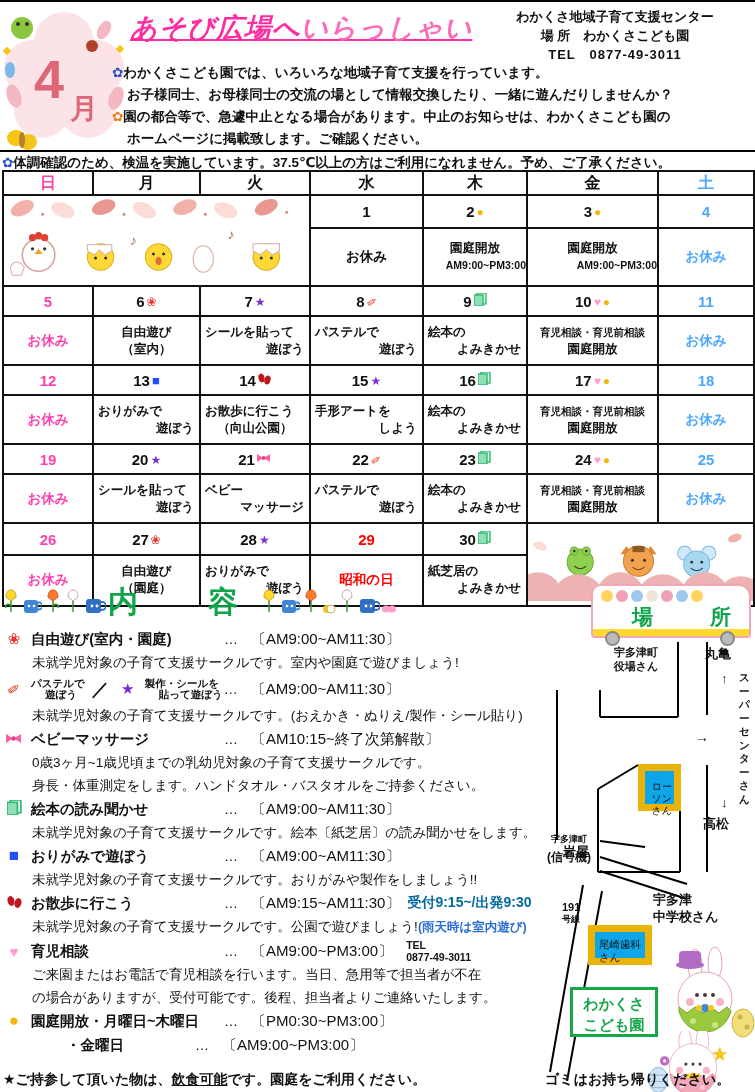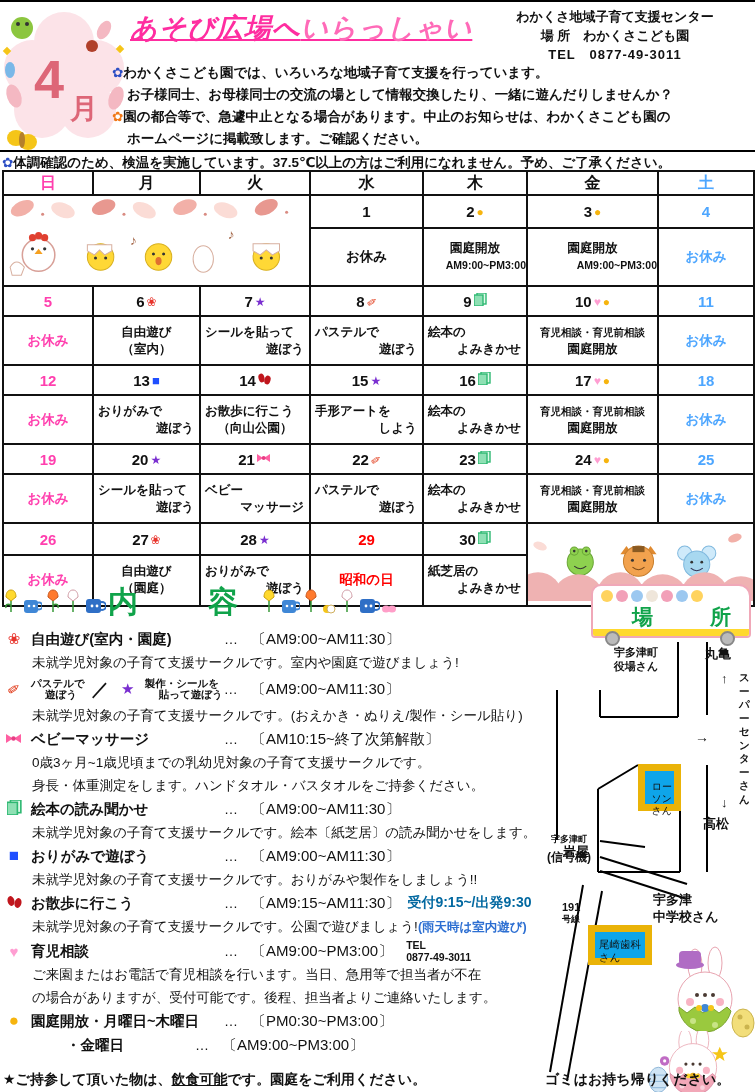--- a/index.html
+++ b/index.html
@@ -627,20 +627,24 @@
         <div>191</div>
         <div style="font-size:9px">号線</div>
       </div>
     <div class="mbox ozaki">
         <div>尾崎歯科</div>
         <div>さん</div>
       </div>
     <div class="lbl" style="left:108px;top:312px;font-size:13px;line-height:17px">
         <div>宇多津</div>
         <div>中学校さん</div>
+      </div>
+    <div class="kodomoen">
+        <div>わかくさ</div>
+        <div>こども園</div>
       </div>
 
     <svg style="position:absolute;left:112px;top:366px" width="98" height="104" viewBox="0 0 98 104">
       <ellipse cx="38" cy="20" rx="7" ry="16" fill="#fff" stroke="#e8a4b0"></ellipse>
       <ellipse cx="58" cy="18" rx="7" ry="16" fill="#fff" stroke="#e8a4b0"></ellipse>
       <rect x="22" y="6" width="22" height="14" rx="4" fill="#b06cc4"></rect>
       <ellipse cx="33" cy="20" rx="14" ry="4" fill="#b06cc4"></ellipse>
       <circle cx="48" cy="54" r="27" fill="#fff" stroke="#e8a4b0"></circle>
       <circle cx="40" cy="50" r="2" fill="#4a3a32"></circle>
         <circle cx="48" cy="50" r="2" fill="#4a3a32"></circle>

